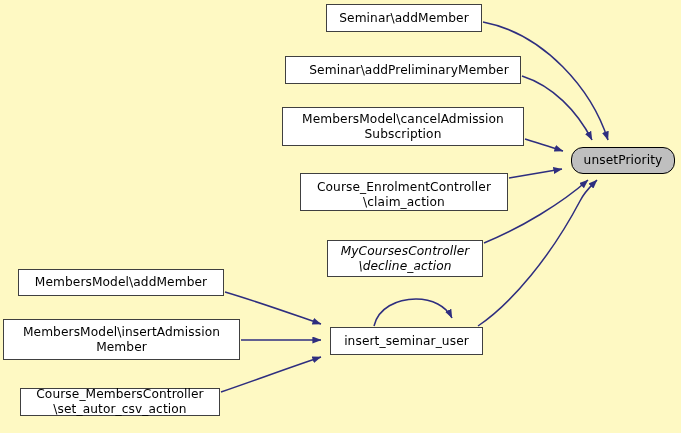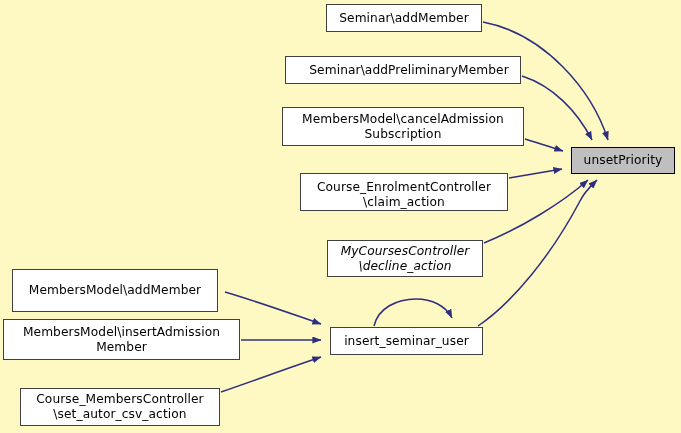--- a/index.html
+++ b/index.html
@@ -99,35 +99,35 @@
   <div class="node" style="left:300px; top:173px; width:208px; height:38px;align-items:flex-end;">
     <span class="node-label">Course_EnrolmentController
 \claim_action</span>
   </div>
 
   <div class="node" style="left:327px; top:240px; width:156px; height:37px;font-style:italic;">
     <span class="node-label">MyCoursesController
 \decline_action</span>
   </div>
 
-  <div class="node" style="left:12px; top:269px; width:206px; height:43px;align-items:center;">
+  <div class="node" style="left:18px; top:269px; width:206px; height:27px;align-items:center;">
     <span class="node-label">MembersModel\addMember</span>
   </div>
 
   <div class="node" style="left:3px; top:319px; width:237px; height:41px;">
     <span class="node-label">MembersModel\insertAdmission
 Member</span>
   </div>
 
-  <div class="node" style="left:20px; top:388px; width:200px; height:38px;">
+  <div class="node" style="left:20px; top:388px; width:200px; height:28px;">
     <span class="node-label">Course_MembersController
 \set_autor_csv_action</span>
   </div>
 
   <div class="node" style="left:330px; top:327px; width:153px; height:28px;">
     <span class="node-label">insert_seminar_user</span>
   </div>
 
-  <div class="node highlight" style="left:571px; top:147px; width:104px; height:27px;">
+  <div class="node highlight" style="left:571px; top:147px; width:104px; height:27px;border-radius:12px;">
     <span class="node-label">unsetPriority</span>
   </div>
 
 </div>
 
 </body></html>

